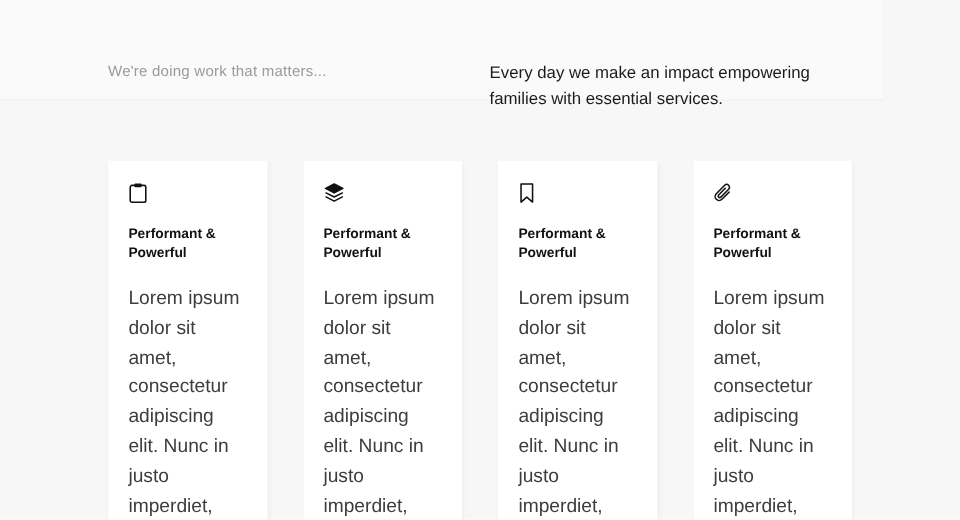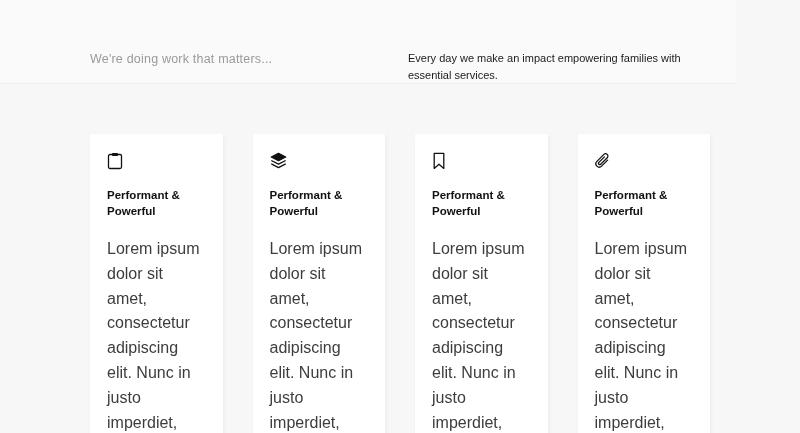--- a/index.html
+++ b/index.html
@@ -37,21 +37,21 @@
     font-size: 12.5px;
     letter-spacing: 0.2px;
     color: #9a9a9a;
     white-space: nowrap;
   }
   .lede {
     position: absolute;
     left: 408px;
     top: 50px;
     width: 300px;
-    font-size: 11px;
+    font-size: 14px;
     line-height: 1.55;
     color: #1b1b1b;
   }
   .cards {
     position: absolute;
     left: 90px;
     top: 134px;
     width: 620px;
     display: flex;
     gap: 30px;

